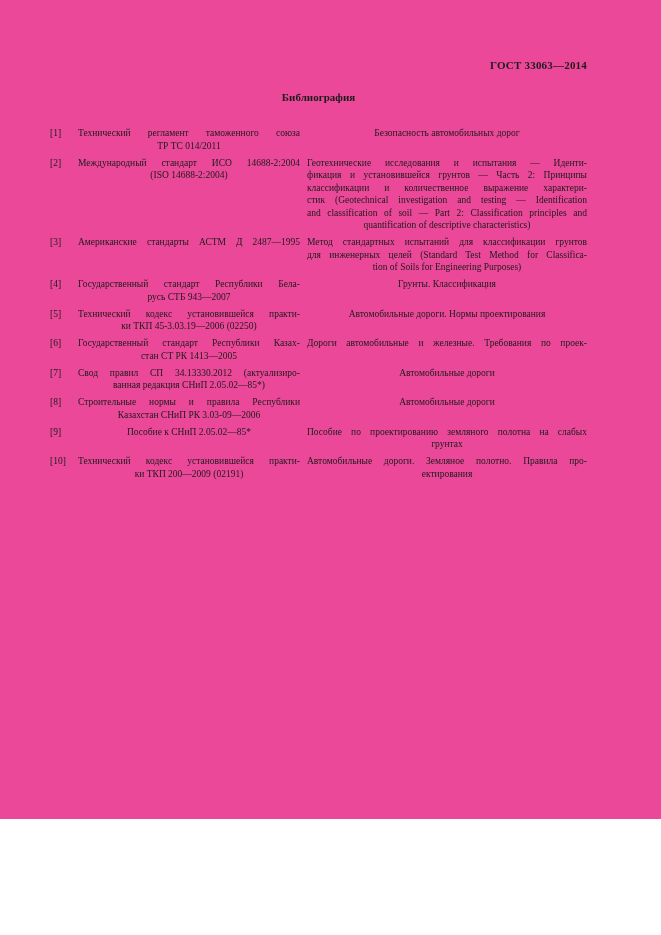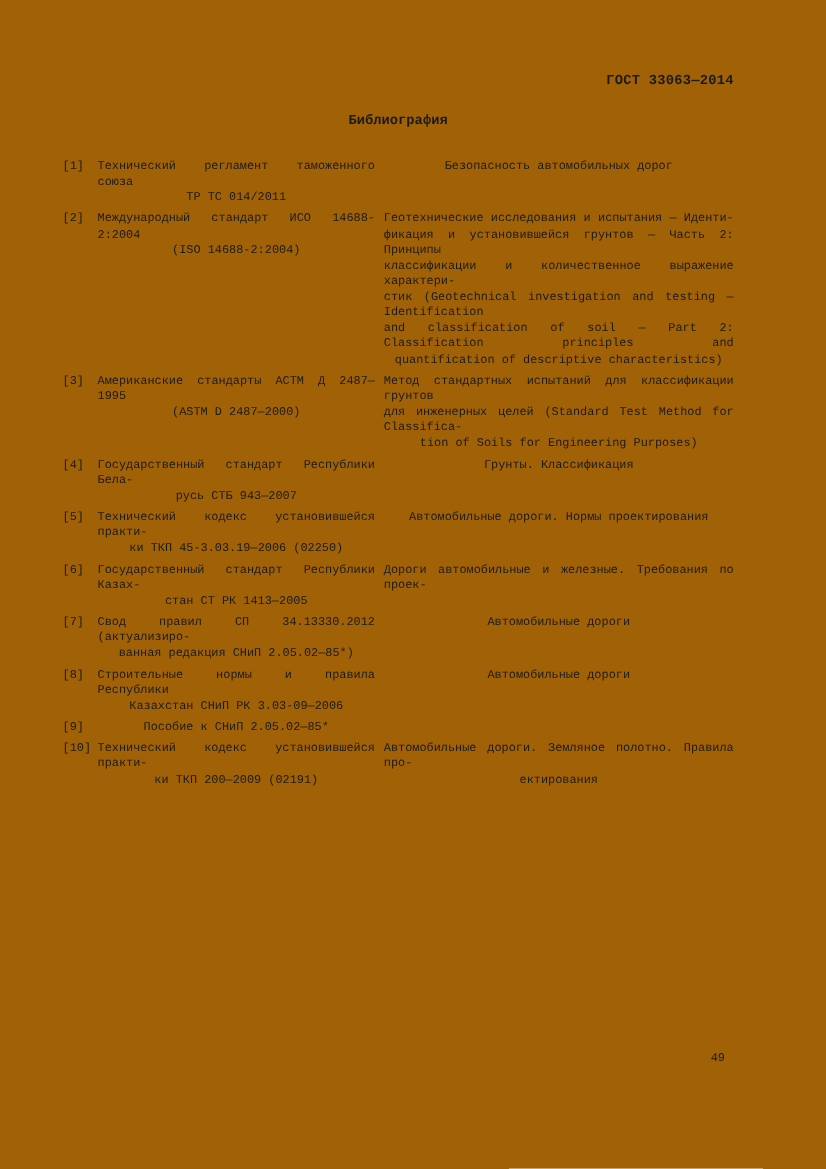--- a/index.html
+++ b/index.html
@@ -3,23 +3,23 @@
 <meta charset="utf-8">
 <style>
   html, body {
     margin: 0;
     padding: 0;
     background: #ffffff;
   }
   .page {
     position: relative;
     width: 661px;
-    height: 935px;
-    background: #a16207;
-    font-family: Liberation Mono, monospace;
+    height: 819px;
+    background: #ec4899;
+    font-family: Liberation Serif, serif;
     color: #1b1b1b;
     overflow: hidden;
   }
   .running-header {
     position: absolute;
     top: 59px;
     left: 50px;
     width: 537px;
     text-align: right;
     font-size: 11px;
@@ -116,21 +116,20 @@
           <div class="line fill">стик (Geotechnical investigation and testing — Identification</div>
           <div class="line fill">and classification of soil — Part 2: Classification principles and</div>
           <div class="line">quantification of descriptive characteristics)</div>
         </div>
     </div>
 
     <div class="entry">
       <div class="num">[3]</div>
       <div class="ref">
           <div class="line fill">Американские стандарты АСТМ Д 2487—1995</div>
-          <div class="line">(ASTM D 2487—2000)</div>
         </div>
       <div class="desc">
           <div class="line fill">Метод стандартных испытаний для классификации грунтов</div>
           <div class="line fill">для инженерных целей (Standard Test Method for Classifica-</div>
           <div class="line">tion of Soils for Engineering Purposes)</div>
         </div>
     </div>
 
     <div class="entry">
       <div class="num">[4]</div>
@@ -185,20 +184,24 @@
       <div class="desc">
           <div class="line">Автомобильные дороги</div>
         </div>
     </div>
 
     <div class="entry">
       <div class="num">[9]</div>
       <div class="ref">
           <div class="line">Пособие к СНиП 2.05.02—85*</div>
         </div>
+      <div class="desc">
+          <div class="line fill">Пособие по проектированию земляного полотна на слабых</div>
+          <div class="line">грунтах</div>
+        </div>
     </div>
 
     <div class="entry">
       <div class="num">[10]</div>
       <div class="ref">
           <div class="line fill">Технический кодекс установившейся практи-</div>
           <div class="line">ки ТКП 200—2009 (02191)</div>
         </div>
       <div class="desc">
           <div class="line fill">Автомобильные дороги. Земляное полотно. Правила про-</div>

